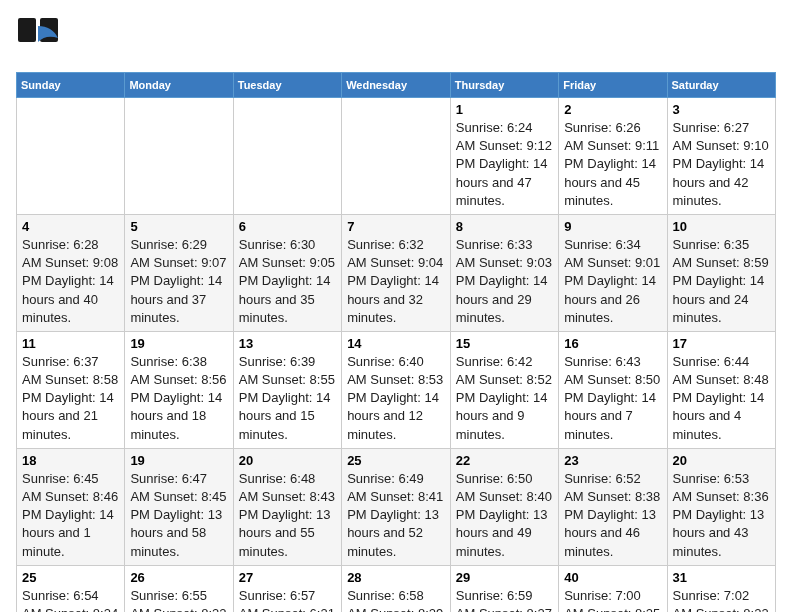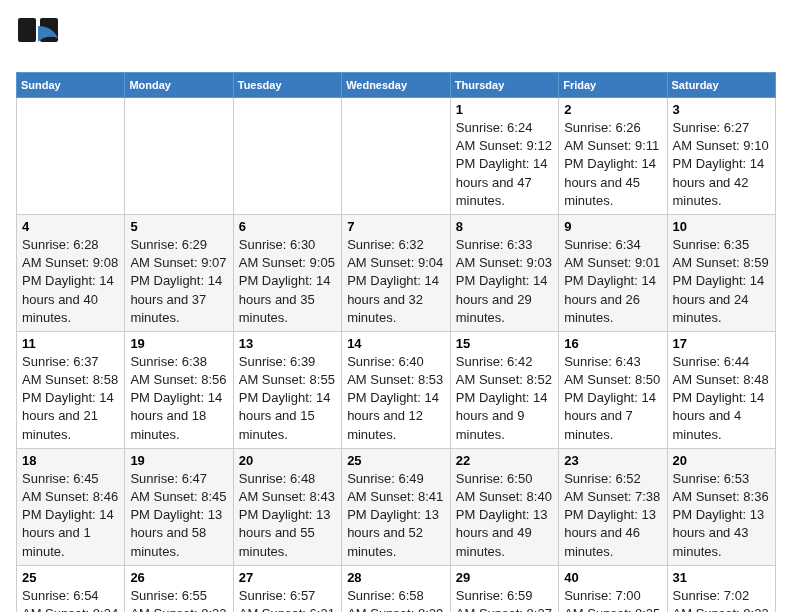--- a/index.html
+++ b/index.html
@@ -251,21 +251,21 @@
         </td>
         <td>
           <span class="day-num">22</span>
           <div class="cell-text">Sunrise: 6:50 AM
 Sunset: 8:40 PM
 Daylight: 13 hours and 49 minutes.</div>
         </td>
         <td>
           <span class="day-num">23</span>
           <div class="cell-text">Sunrise: 6:52 AM
-Sunset: 7:38 PM
+Sunset: 8:38 PM
 Daylight: 13 hours and 46 minutes.</div>
         </td>
         <td>
           <span class="day-num">20</span>
           <div class="cell-text">Sunrise: 6:53 AM
 Sunset: 8:36 PM
 Daylight: 13 hours and 43 minutes.</div>
         </td>
       </tr>
       <tr>

